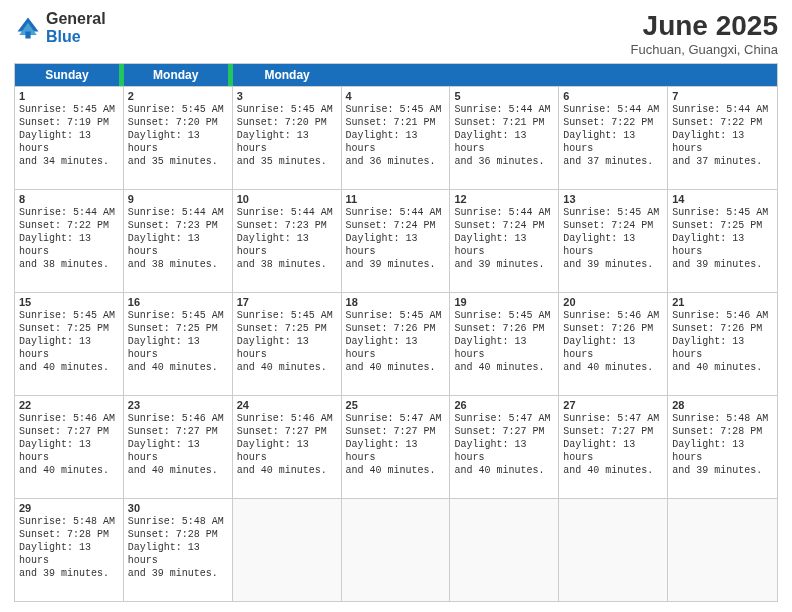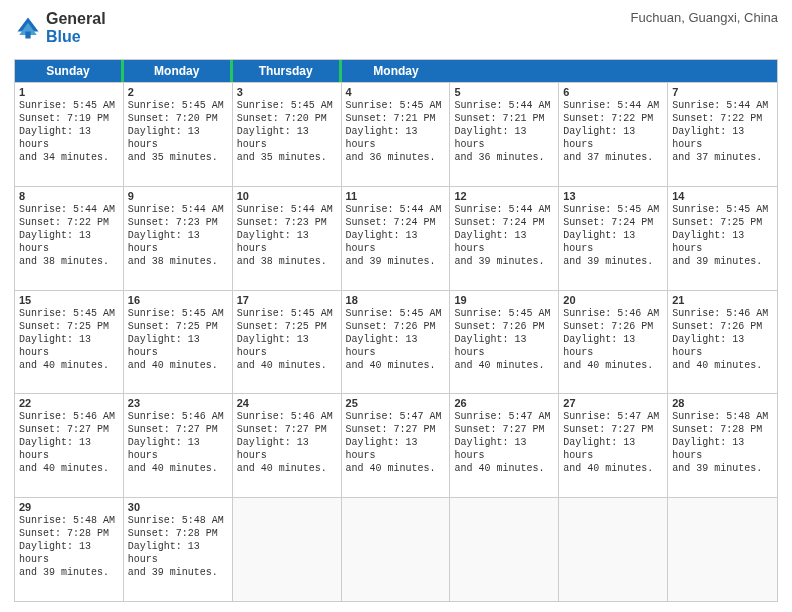--- a/index.html
+++ b/index.html
@@ -9,21 +9,20 @@
       font-family: Arial, sans-serif;
       background: #fff;
       overflow: hidden;
     }
     .page {
       width: 792px;
       height: 612px;
       padding: 10px 14px;
       display: flex;
       flex-direction: column;
-      gap: 8px;
     }
     .header {
       display: flex;
       justify-content: space-between;
       align-items: flex-start;
       margin-bottom: 6px;
     }
     .logo {
       display: flex;
       align-items: center;
@@ -71,21 +70,21 @@
       display: grid;
       grid-template-columns: repeat(7, 1fr);
       background: #1a6fbd;
     }
     .cal-header-cell {
       color: #fff;
       text-align: center;
       font-weight: bold;
       font-size: 12px;
       padding: 4px 2px;
-      border-right: 3px solid #22c55e;
+      border-right: 5px solid #22c55e;
     }
     .cal-header-cell:last-child { border-right: none; }
     .cal-body {
       flex: 1;
       display: flex;
       flex-direction: column;
     }
     .cal-row {
       display: grid;
       grid-template-columns: repeat(7, 1fr);
@@ -128,29 +127,29 @@
         <polygon points="16,4 28,20 4,20" fill="#1a6fbd"></polygon>
         <polygon points="16,10 26,24 6,24" fill="#4a9fd4"></polygon>
         <rect x="13" y="20" width="6" height="8" fill="#1a6fbd"></rect>
       </svg>
       <div class="logo-text">
         <span class="logo-general">General</span>
         <span class="logo-blue">Blue</span>
       </div>
     </div>
     <div class="title-block">
+      <div class="month-title">June 2025</div>
       <div class="subtitle">Fuchuan, Guangxi, China</div>
     </div>
   </div>
 
   <div class="calendar">
     <div class="cal-header">
     <div class="cal-header-cell">Sunday</div>
         <div class="cal-header-cell">Monday</div>
-        <div class="cal-header-cell">Thursday</div>
         <div class="cal-header-cell">Monday</div>
       </div>
     <div class="cal-body">
     <div class="cal-row">
           <div class="cal-cell">
             <span class="day-num">1</span>
             <div class="cell-text" style="white-space: pre-line;">Sunrise: 5:45 AM
 Sunset: 7:19 PM
 Daylight: 13 hours
 and 34 minutes.</div>

